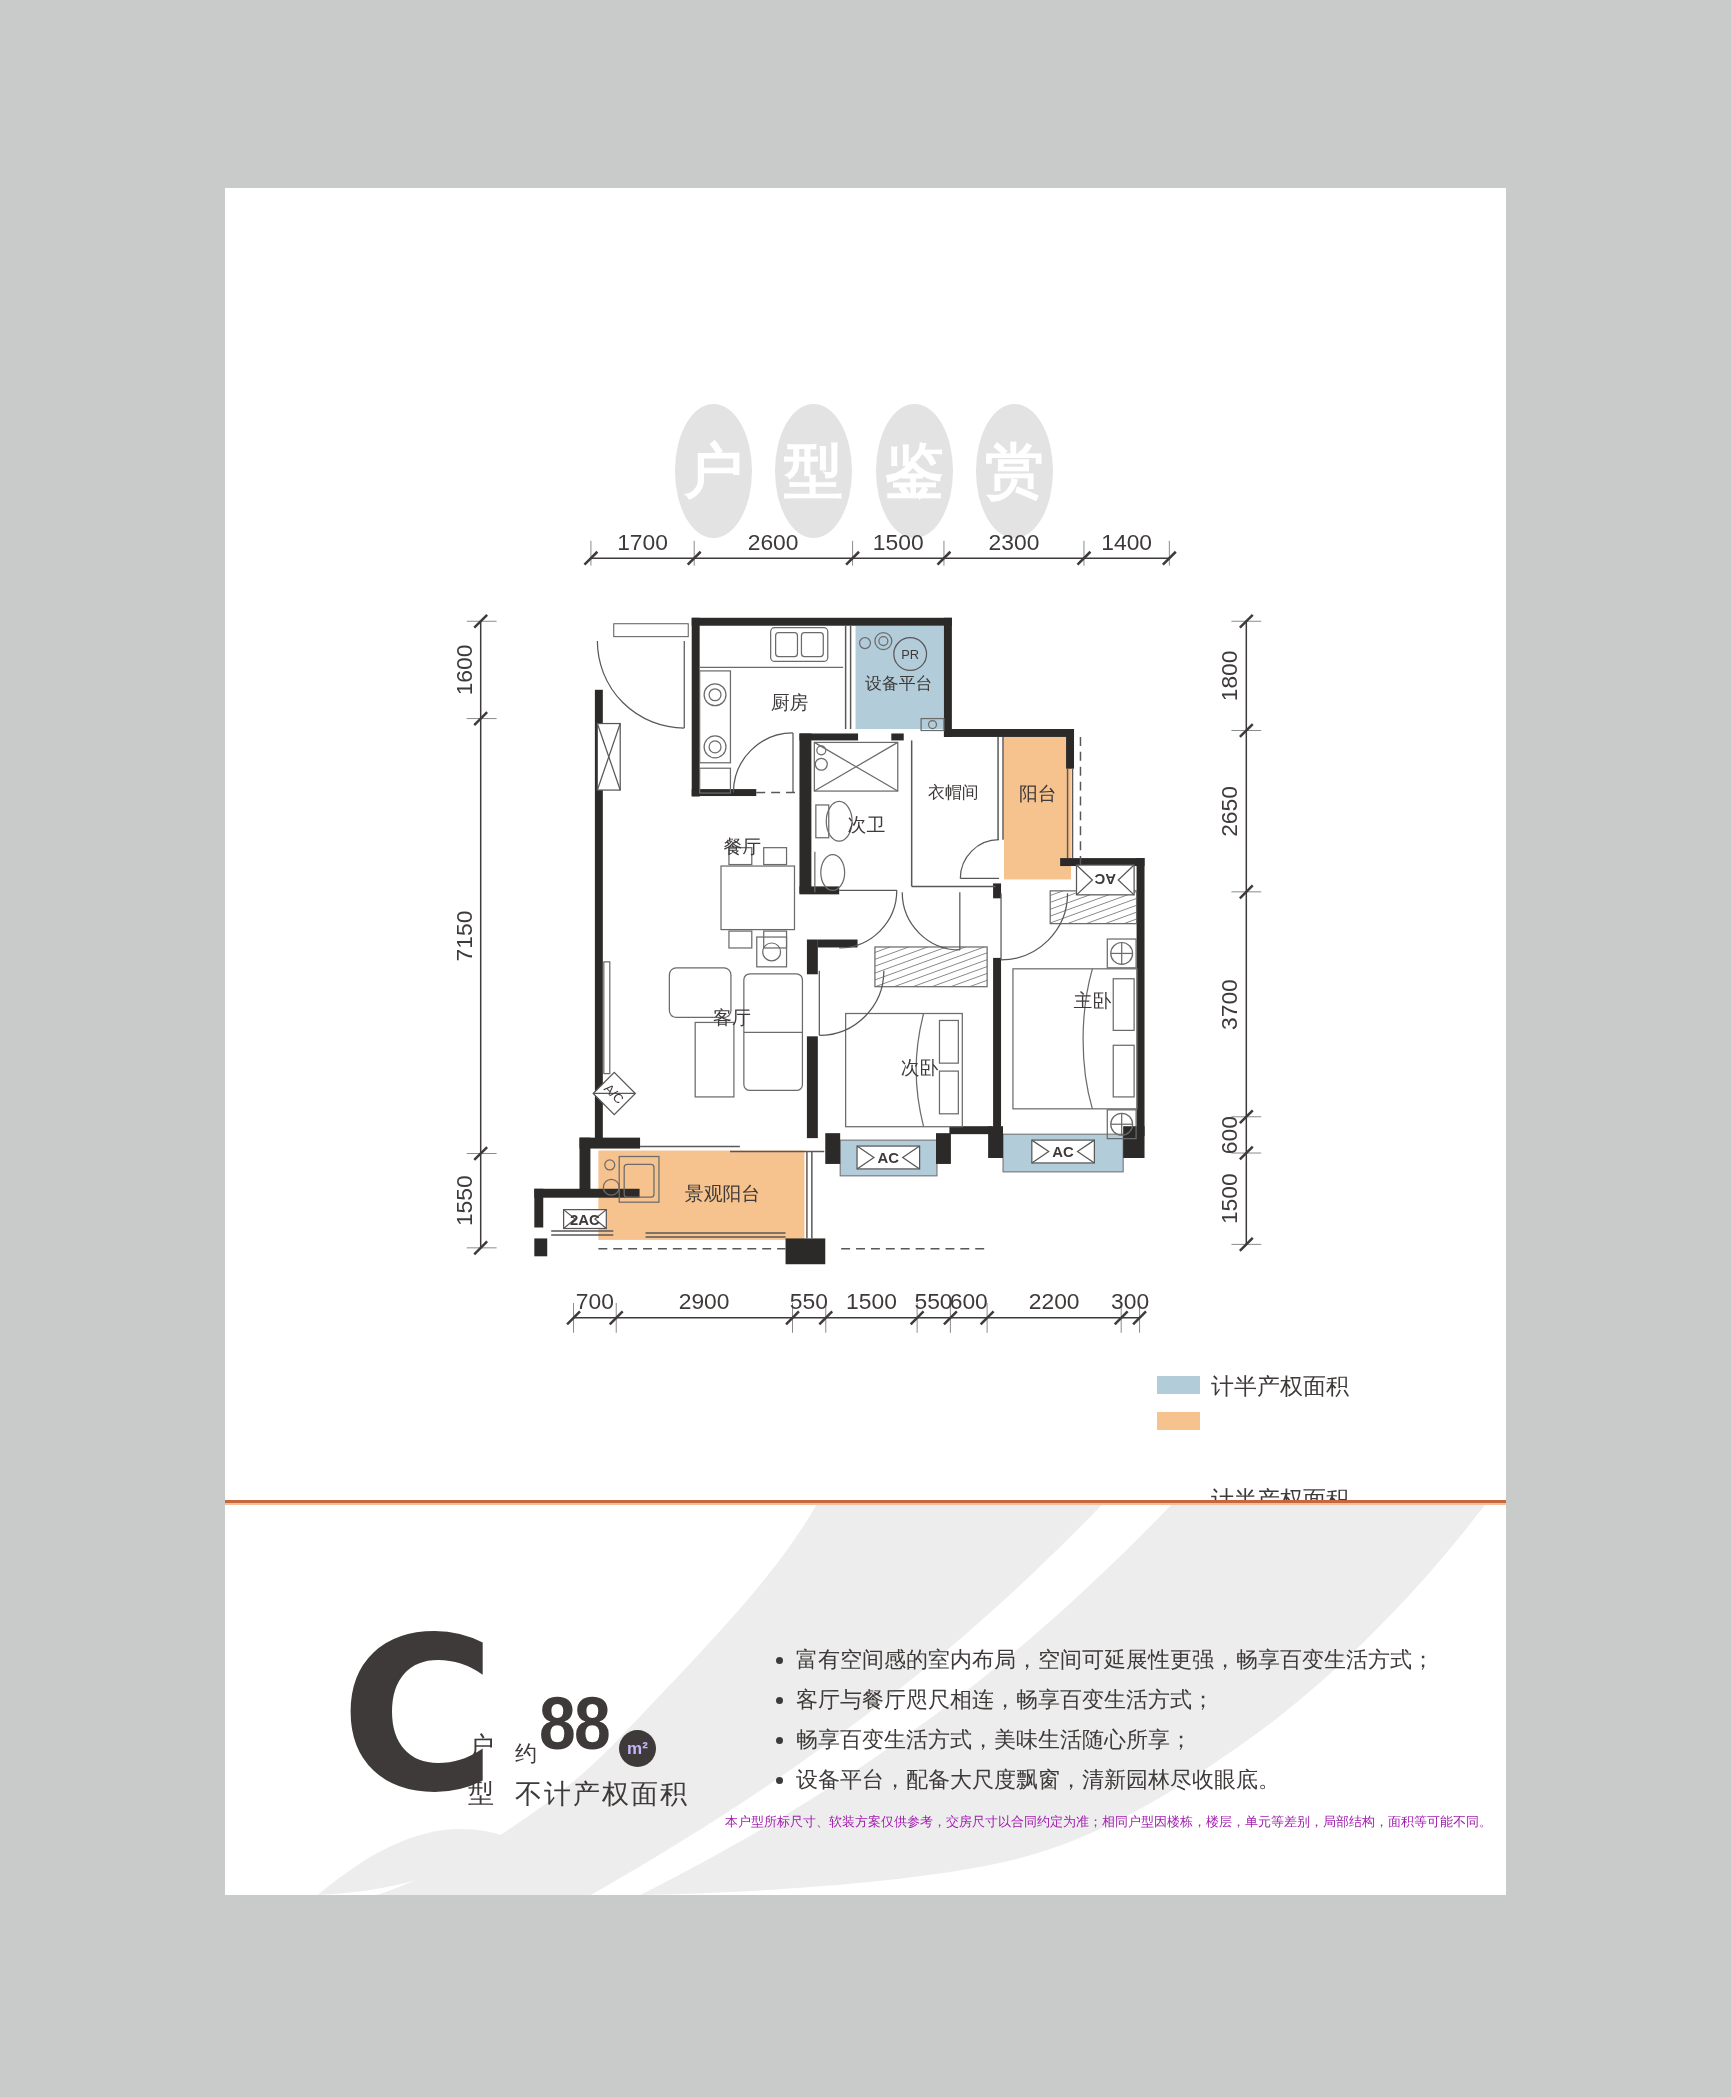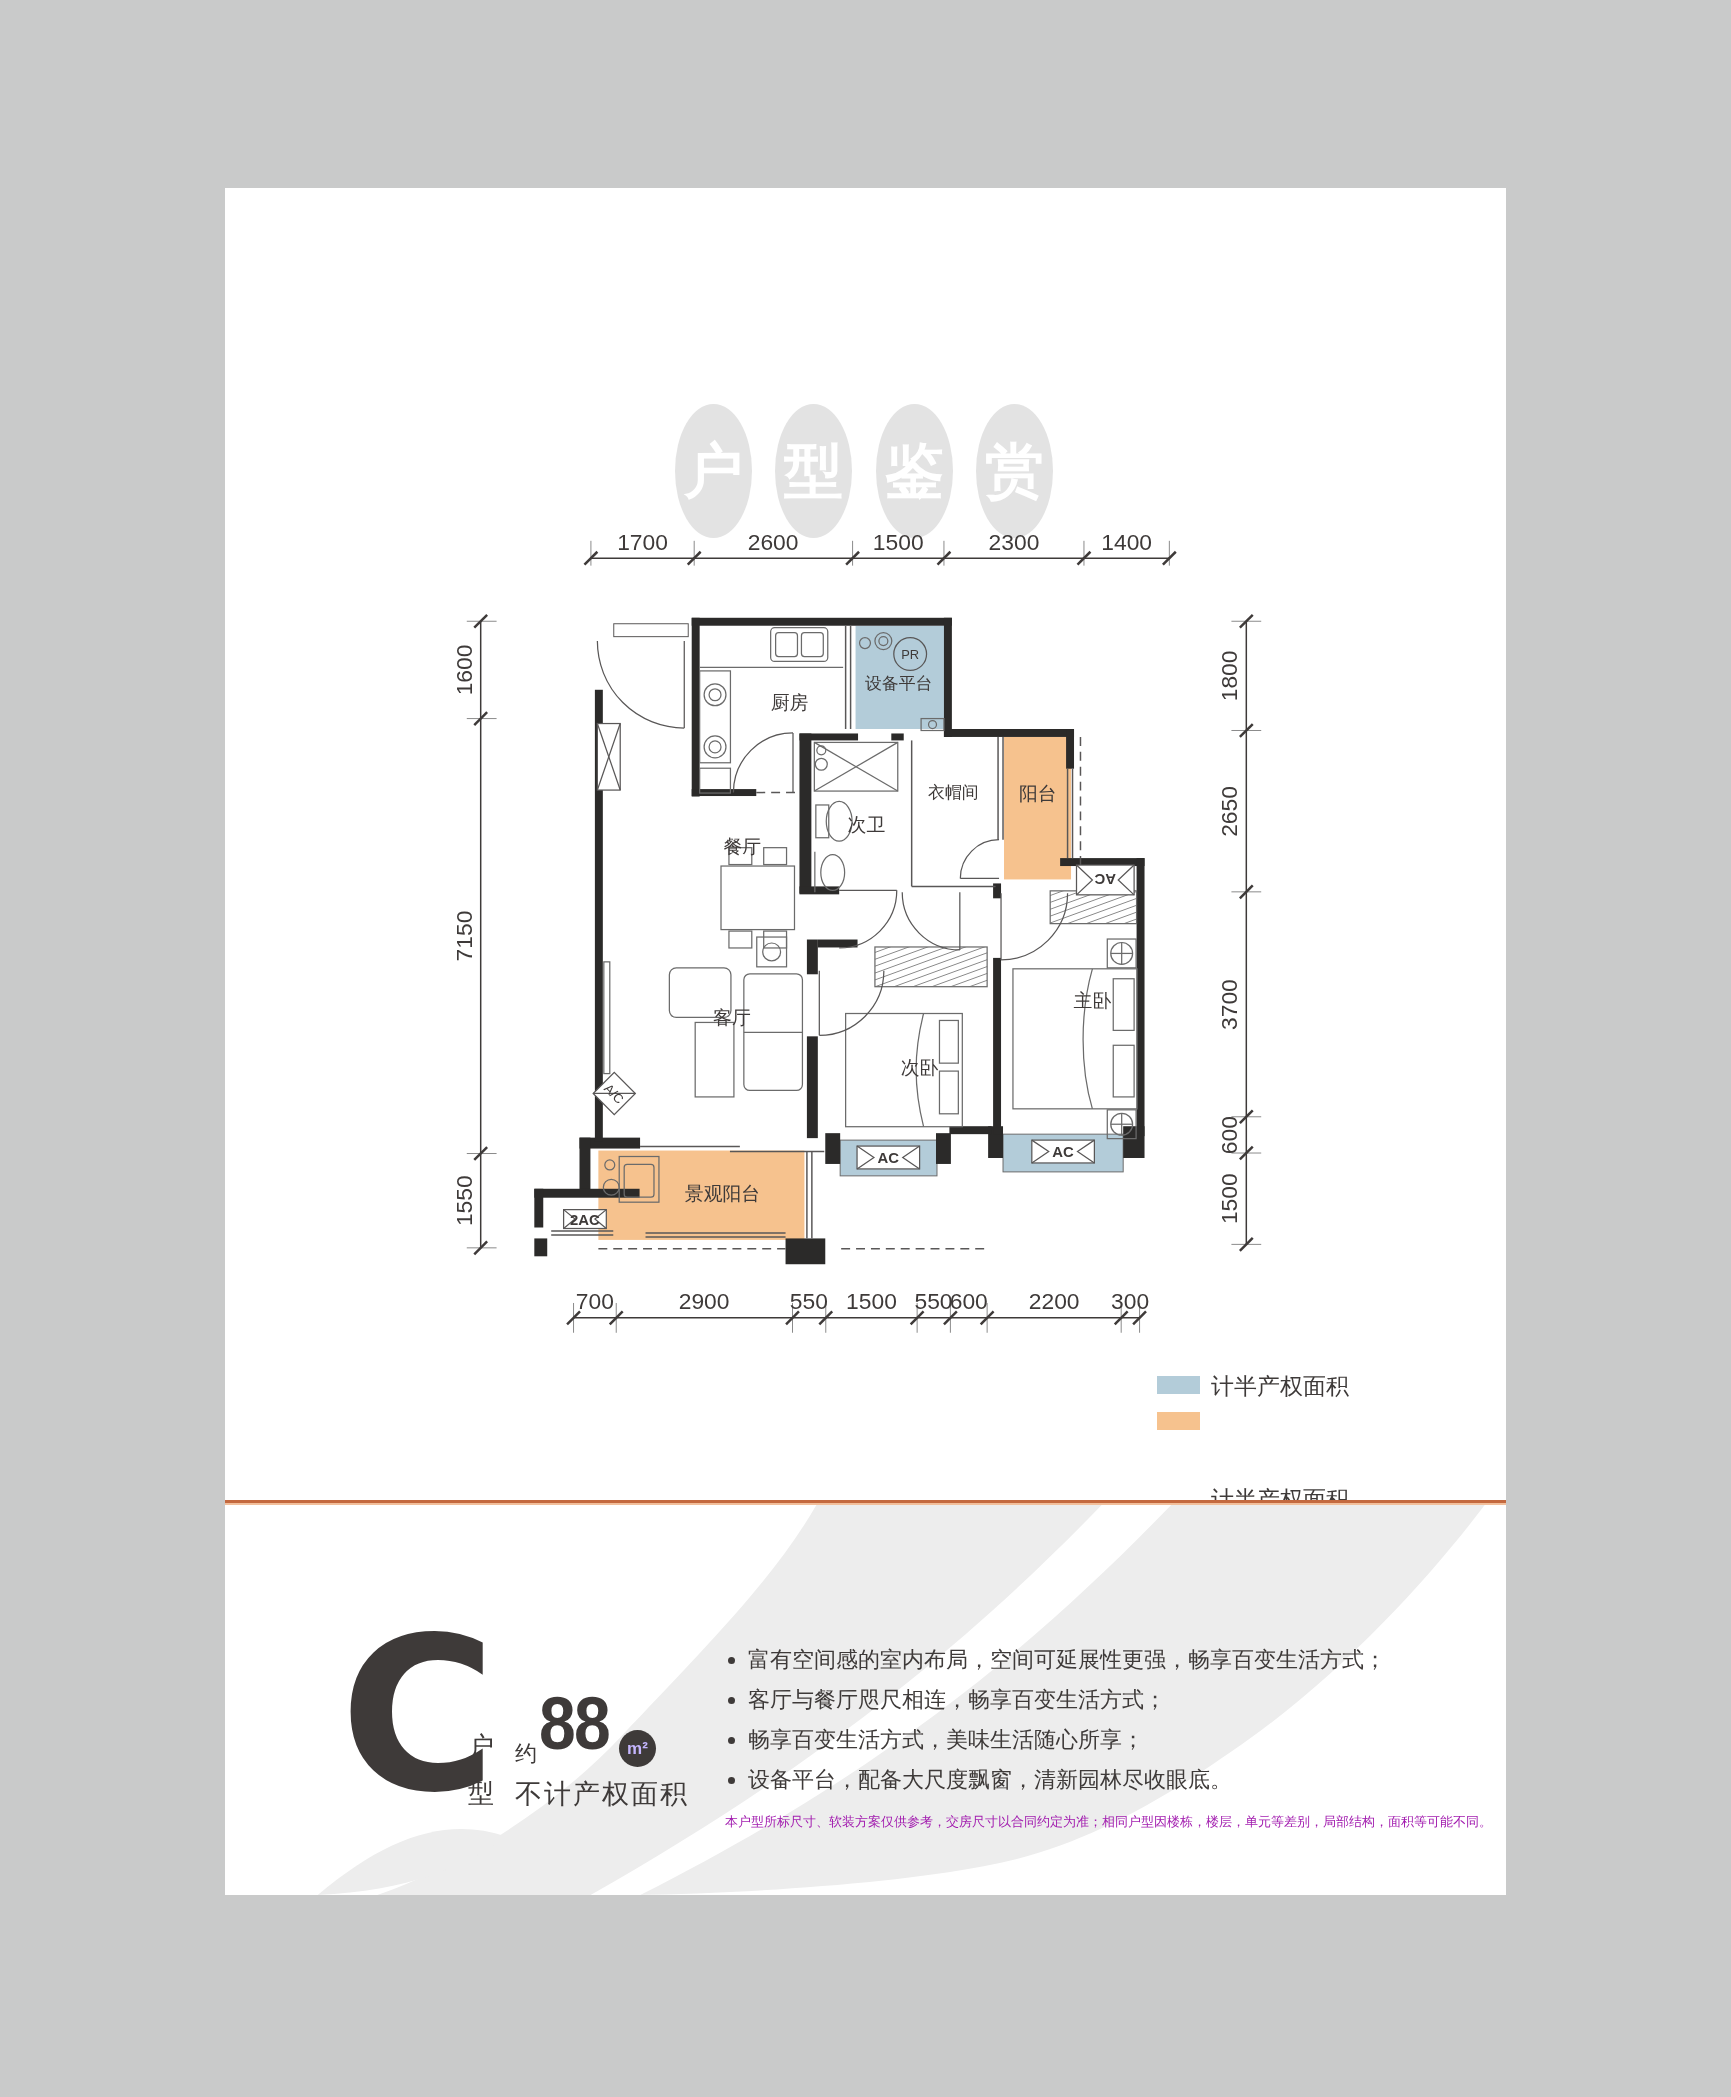--- a/index.html
+++ b/index.html
@@ -48,21 +48,21 @@
     position:absolute; left:619px; top:1730px; width:37px; height:37px;
     background:#3e3a39; border-radius:50%;
     display:flex; align-items:center; justify-content:center;
     color:#c4b5fd; font-size:17px; font-weight:bold;
   }
   .layout-summary { position:absolute; left:515px; top:1776px; font-size:27px; letter-spacing:2px; color:#3e3a39; }
   .bullets {
     position:absolute; left:748px; top:1648px; width:695px;
     list-style:disc; font-size:22px; line-height:23px; color:#3e3a39;
   }
-  .bullets li { margin-bottom:17px; }
+  .bullets li { margin-bottom:17px;margin-left:48px; }
   .disclaimer {
     position:absolute; left:725px; top:1813px; width:784px;
     font-size:13px; color:#a21caf; white-space:nowrap;
   }
   
   text { fill:#3e3a39; }
   .room-label  { font-size:38px; text-anchor:middle; }
   .room-label-sm { font-size:34px; text-anchor:middle; }
   .dim-label   { font-size:46px; text-anchor:middle; fill:#3e3a39; }
   .mark-label  { font-size:30px; font-weight:bold; text-anchor:middle; }

